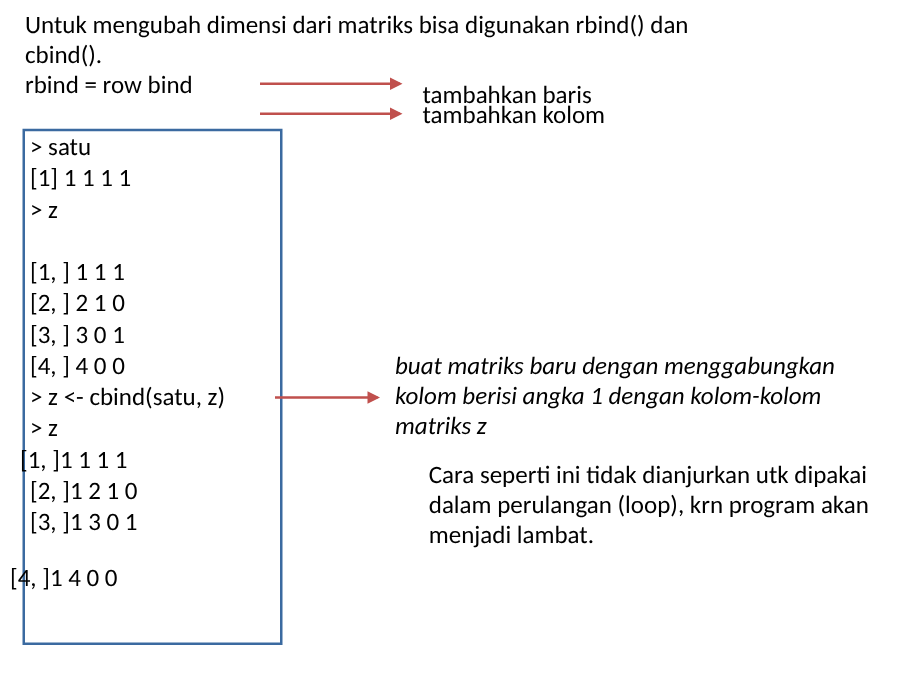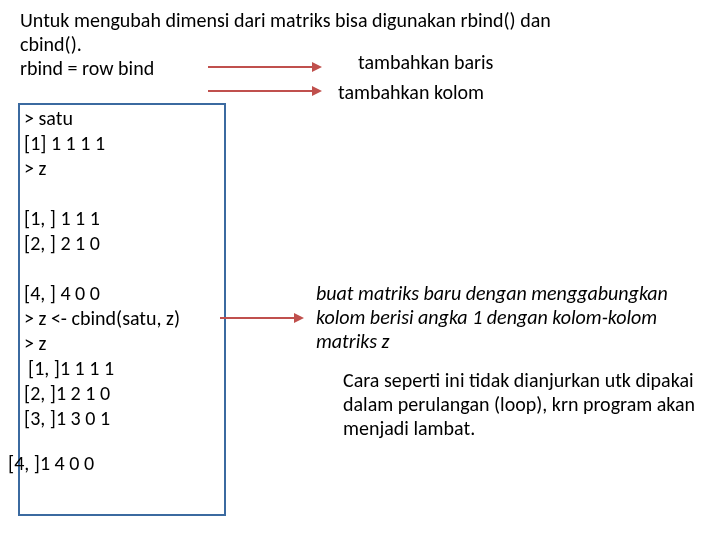--- a/index.html
+++ b/index.html
@@ -62,44 +62,45 @@
 </style>
 </head>
 <body>
 
 <div class="slide">
 
   <div class="txt" style="left:20px; top:8px;">Untuk mengubah dimensi dari matriks bisa digunakan rbind() dan</div>
   <div class="txt" style="left:20px; top:32px;">cbind().</div>
 
   <div class="txt" style="left:20px; top:56px;">rbind = row bind</div>
-  <div class="txt" style="left:338px; top:50px;margin-left:20px;">tambahkan baris</div>
+  <div class="txt" style="left:338px; top:64px;">tambahkan baris</div>
 
   <div class="txt" style="left:338px; top:80px;">tambahkan kolom</div>
 
   <div class="arrow" style="left:208px; top:67px; width:112px;">
     <div class="shaft"></div>
       <div class="head"></div>
   </div>
   <div class="arrow" style="left:208px; top:91px; width:112px;">
     <div class="shaft"></div>
       <div class="head"></div>
   </div>
 
   <div class="codebox"></div>
 
   <div class="txt" style="left:24px; top:106px;">&gt; satu</div>
   <div class="txt" style="left:24px; top:131px;">[1] 1 1 1 1</div>
   <div class="txt" style="left:24px; top:156px;">&gt; z</div>
   <div class="txt" style="left:24px; top:206px;">[1, ] 1 1 1</div>
   <div class="txt" style="left:24px; top:231px;">[2, ] 2 1 0</div>
+  <div class="txt" style="left:24px; top:256px;">[3, ] 3 0 1</div>
   <div class="txt" style="left:24px; top:281px;">[4, ] 4 0 0</div>
   <div class="txt" style="left:24px; top:306px;">&gt; z &lt;- cbind(satu, z)</div>
   <div class="txt" style="left:24px; top:331px;">&gt; z</div>
-  <div class="txt" style="left:28px; top:356px;">[1, ]1 1 1 1</div>
+  <div class="txt" style="left:16px; top:356px;">[1, ]1 1 1 1</div>
   <div class="txt" style="left:24px; top:381px;">[2, ]1 2 1 0</div>
   <div class="txt" style="left:24px; top:406px;">[3, ]1 3 0 1</div>
   <div class="txt" style="left:8px; top:431px;margin-top:20px;">[4, ]1 4 0 0</div>
 
   <div class="arrow" style="left:220px; top:318px; width:82px;">
     <div class="shaft"></div>
       <div class="head"></div>
   </div>
 
   <div class="note" style="left:316px; top:281px; width:380px;font-style:italic;">buat matriks baru dengan menggabungkan kolom berisi angka 1 dengan kolom-kolom matriks z</div>

